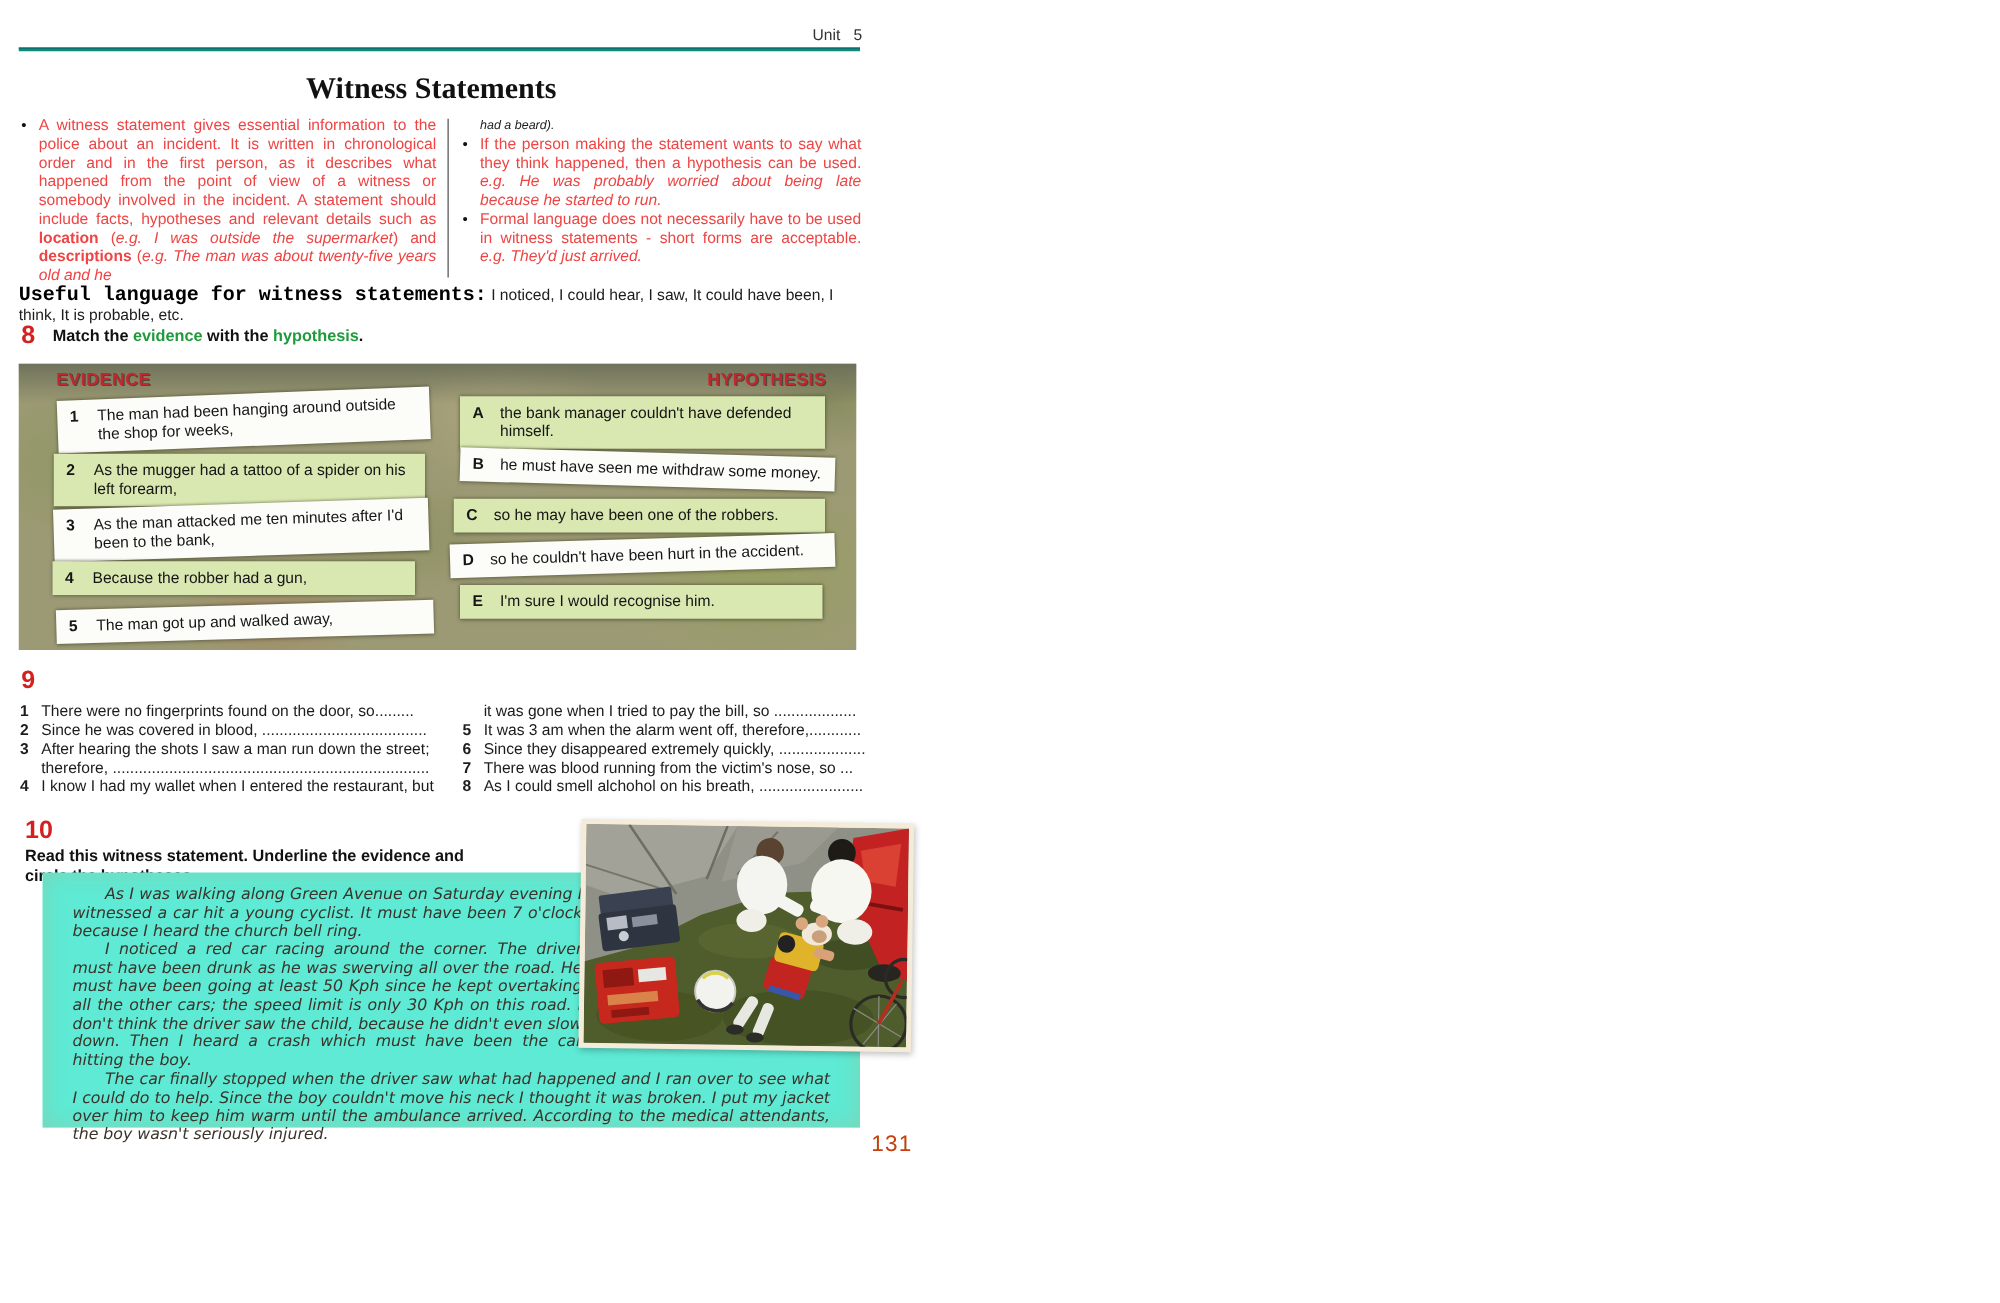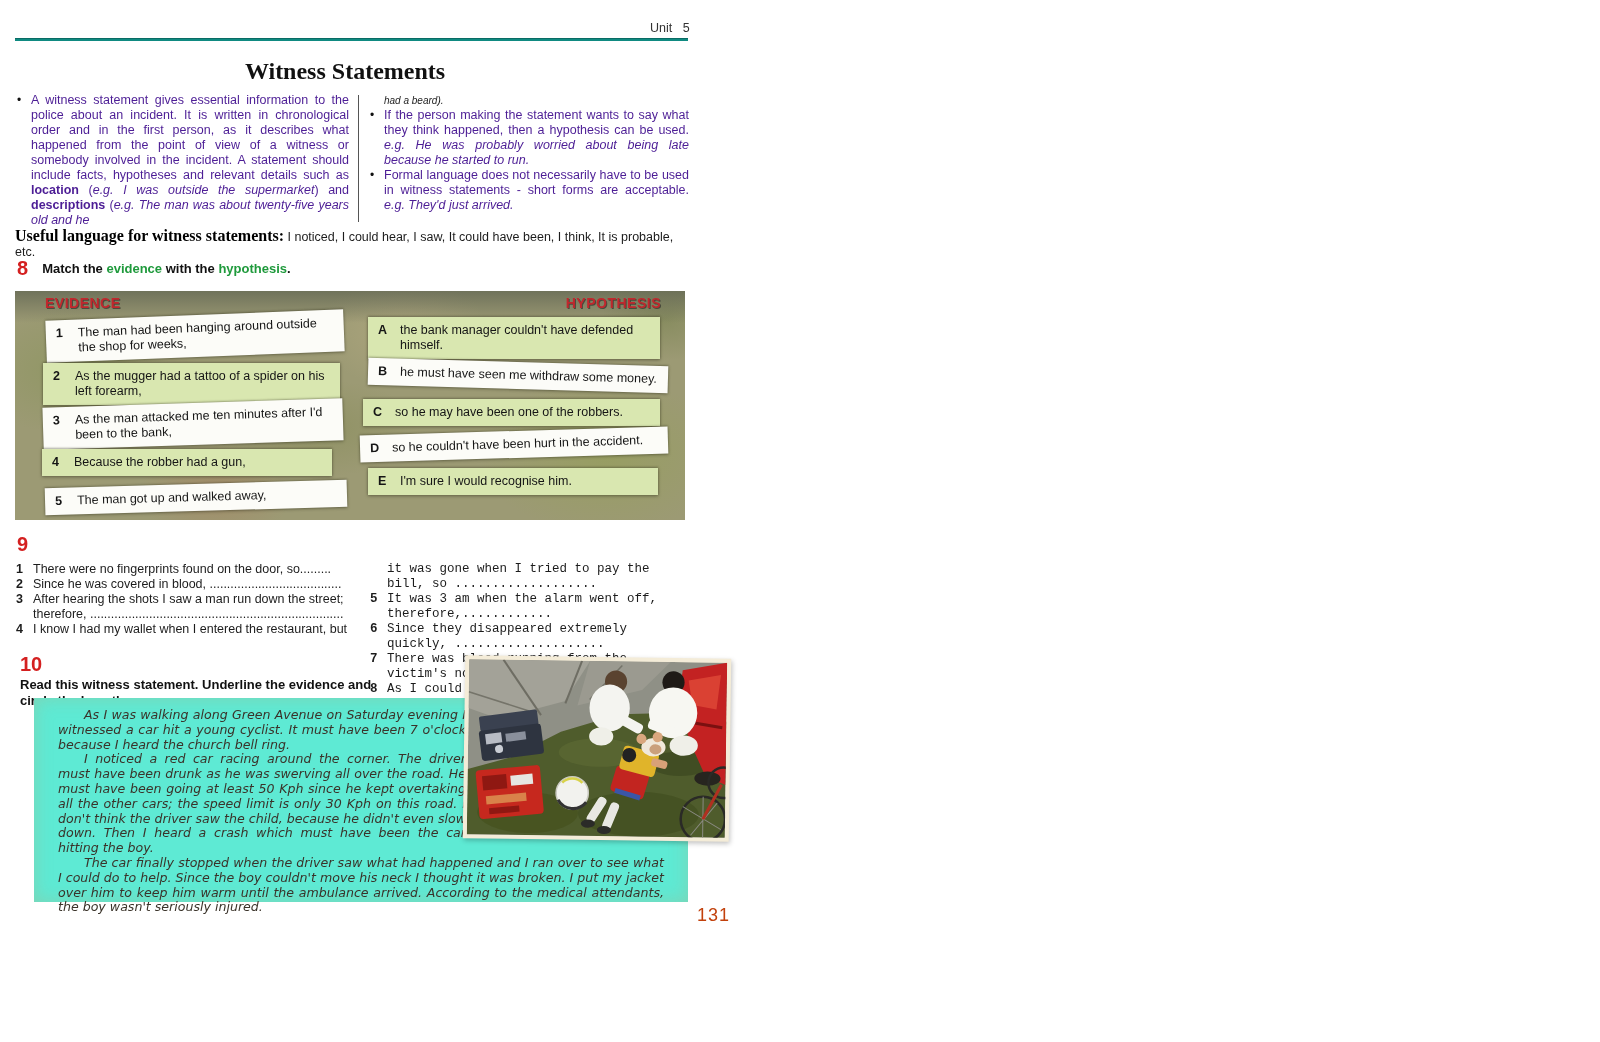--- a/index.html
+++ b/index.html
@@ -15,27 +15,27 @@
   .title { position:absolute; left:0; top:58px; width:690px; text-align:center;
            font-family:"Liberation Serif", serif; font-weight:bold; font-size:24px; color:#111; }
 
   
   .intro { position:absolute; left:15px; top:93px; width:674px; display:flex; }
   .icol-l { width:334px; }
   .vdiv { width:1px; background:#555; margin:2px 9px 6px 9px; }
   .icol-r { flex:1; }
   .bullet-row { display:flex; }
   .marker { width:16px; font-size:12px; padding-left:2px; color:#111; }
-  p.just { flex:1; text-align:justify; font-size:12.5px; line-height:15px; color:#4c1d95; }
+  p.just { flex:1; text-align:justify; font-size:12.5px; line-height:15px; color:#ef4444; }
   .carry { margin-left:16px; font-size:10px; line-height:15px; }
   .icol-r .bullet-row { margin-top:0px; }
 
   
   .useful { position:absolute; left:15px; top:227px; width:680px; font-size:12.5px; }
-  .useful b { font-family:Liberation Serif, serif; font-size:16px; color:#000; }
+  .useful b { font-family:Liberation Mono, monospace; font-size:16px; color:#000; }
 
   
   .exhead { position:absolute; display:flex; align-items:flex-start; }
   .exnum { font-weight:bold; font-size:20px; color:#d42020; line-height:20px; margin-right:14px; }
   .instr { font-weight:bold; font-size:13px; line-height:15.5px; color:#111; padding-top:3px; }
   .green { color:#1f9a3c; }
 
   
   .panel {
     position:absolute; left:15px; top:291px; width:670px; height:229px; overflow:hidden;
@@ -182,21 +182,21 @@
         </div>
       <div class="irow">
           <span class="inum">3</span>
           <span class="itext">After hearing the shots I saw a man run down the street; therefore,  .........................................................................</span>
         </div>
       <div class="irow">
           <span class="inum">4</span>
           <span class="itext">I know I had my wallet when I entered the restaurant, but</span>
         </div>
     </div>
-    <div class="ninecol" style="width:330px; margin-left:22px;font-family:Liberation Mono, monospace;">
+    <div class="ninecol" style="width:330px; margin-left:22px;">
       <div class="irow">
           <span class="inum"></span>
           <span class="itext">it was gone when I tried to pay the bill, so  ...................</span>
         </div>
       <div class="irow">
           <span class="inum">5</span>
           <span class="itext">It was 3 am when the alarm went off, therefore,............</span>
         </div>
       <div class="irow">
           <span class="inum">6</span>

